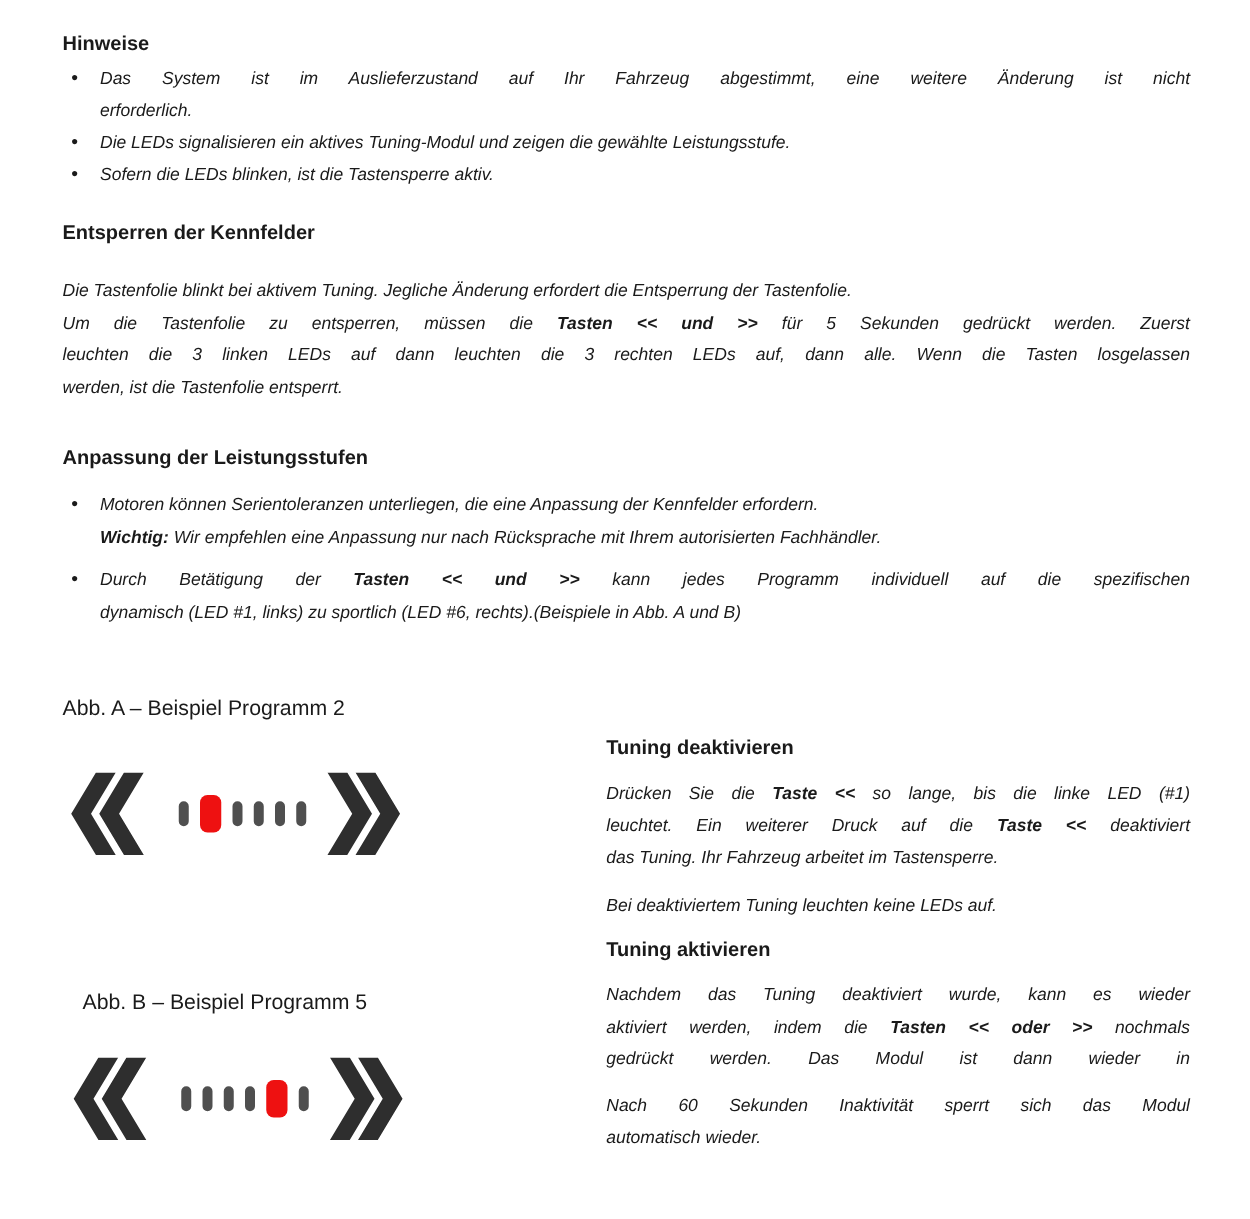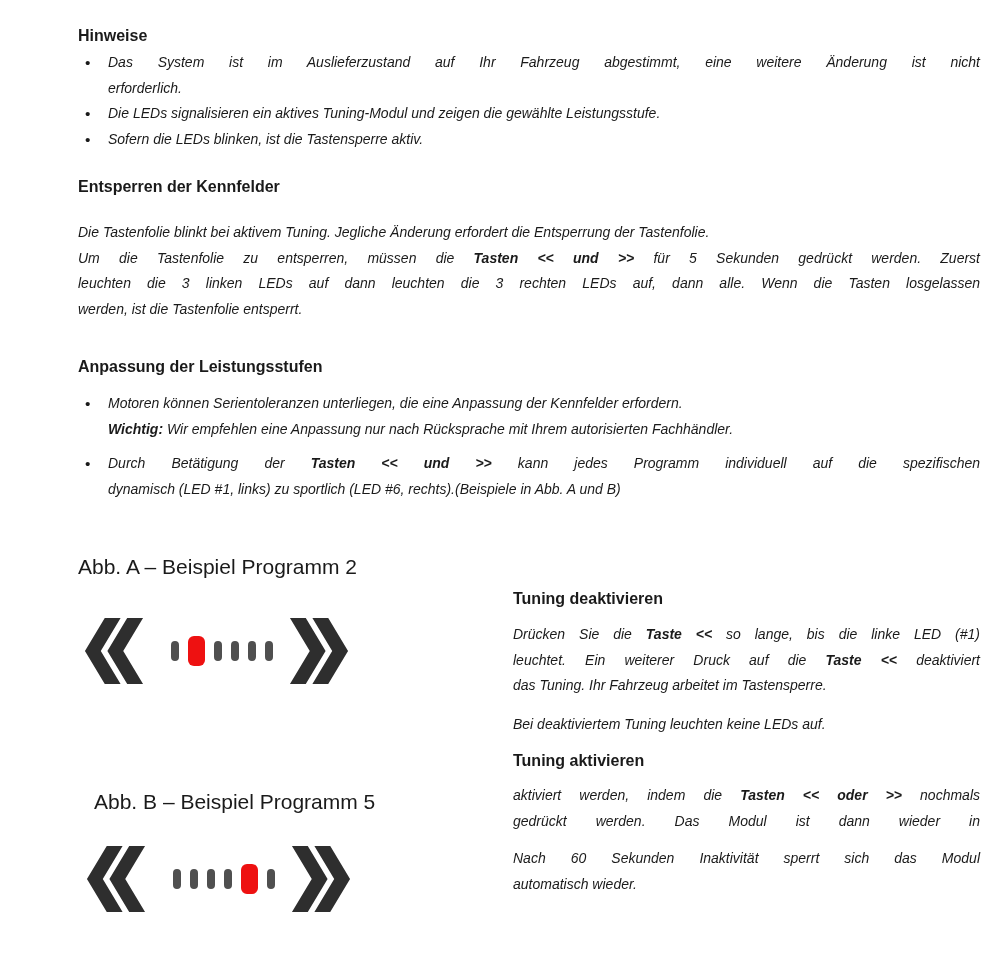--- a/index.html
+++ b/index.html
@@ -15,21 +15,21 @@
     font-family:"Liberation Sans", sans-serif;
     color:var(--text);
   }
   .page{
     position:relative;
     width:1000px;
     height:975px;
     background:var(--bg);
     overflow:hidden;
   }
-  .abs{position:absolute;margin-left:28px;}
+  .abs{position:absolute;}
   .h1{
     font-size:16px;
     font-weight:bold;
     line-height:20px;
     color:var(--text);
   }
   .pline{
     font-size:14px;
     line-height:25.5px;
     color:var(--text);
@@ -48,21 +48,21 @@
   .li .bullet{
     position:absolute;
     left:7px;
     top:0;
     font-size:15.5px;
     line-height:25.5px;
   }
   .li + .li{margin-top:0px;}
   .li.gap{margin-top:9px;}
   .figlabel{
-    font-size:21px;
+    font-size:17px;
     line-height:22px;
     color:var(--text);
   }
   .ledfig{
     display:flex;
     align-items:center;
     height:66px;
   }
   .chev{display:block;}
   .chev polygon{fill:var(--chevron);}
@@ -192,20 +192,21 @@
     <div class="para">
         <div class="pline j"><span>Drücken Sie die </span><span class="b">Taste &lt;&lt;</span><span> so lange, bis die linke LED (#1)</span></div>
         <div class="pline j"><span>leuchtet. Ein weiterer Druck auf die </span><span class="b">Taste &lt;&lt;</span><span> deaktiviert</span></div>
         <div class="pline"><span>das Tuning. Ihr Fahrzeug arbeitet im Tastensperre.</span></div>
       </div>
     <div class="para pre-h">
         <div class="pline"><span>Bei deaktiviertem Tuning leuchten keine LEDs auf.</span></div>
       </div>
     <div class="h1 h2">Tuning aktivieren</div>
     <div class="para tight">
+        <div class="pline j"><span>Nachdem das Tuning deaktiviert wurde, kann es wieder</span></div>
         <div class="pline j"><span>aktiviert werden, indem die </span><span class="b">Tasten &lt;&lt; oder &gt;&gt;</span><span> nochmals</span></div>
         <div class="pline j"><span>gedrückt werden. Das Modul ist dann wieder in</span></div>
       </div>
     <div class="para tight">
         <div class="pline j"><span>Nach 60 Sekunden Inaktivität sperrt sich das Modul</span></div>
         <div class="pline"><span>automatisch wieder.</span></div>
       </div>
   </div>
 
 </div>

